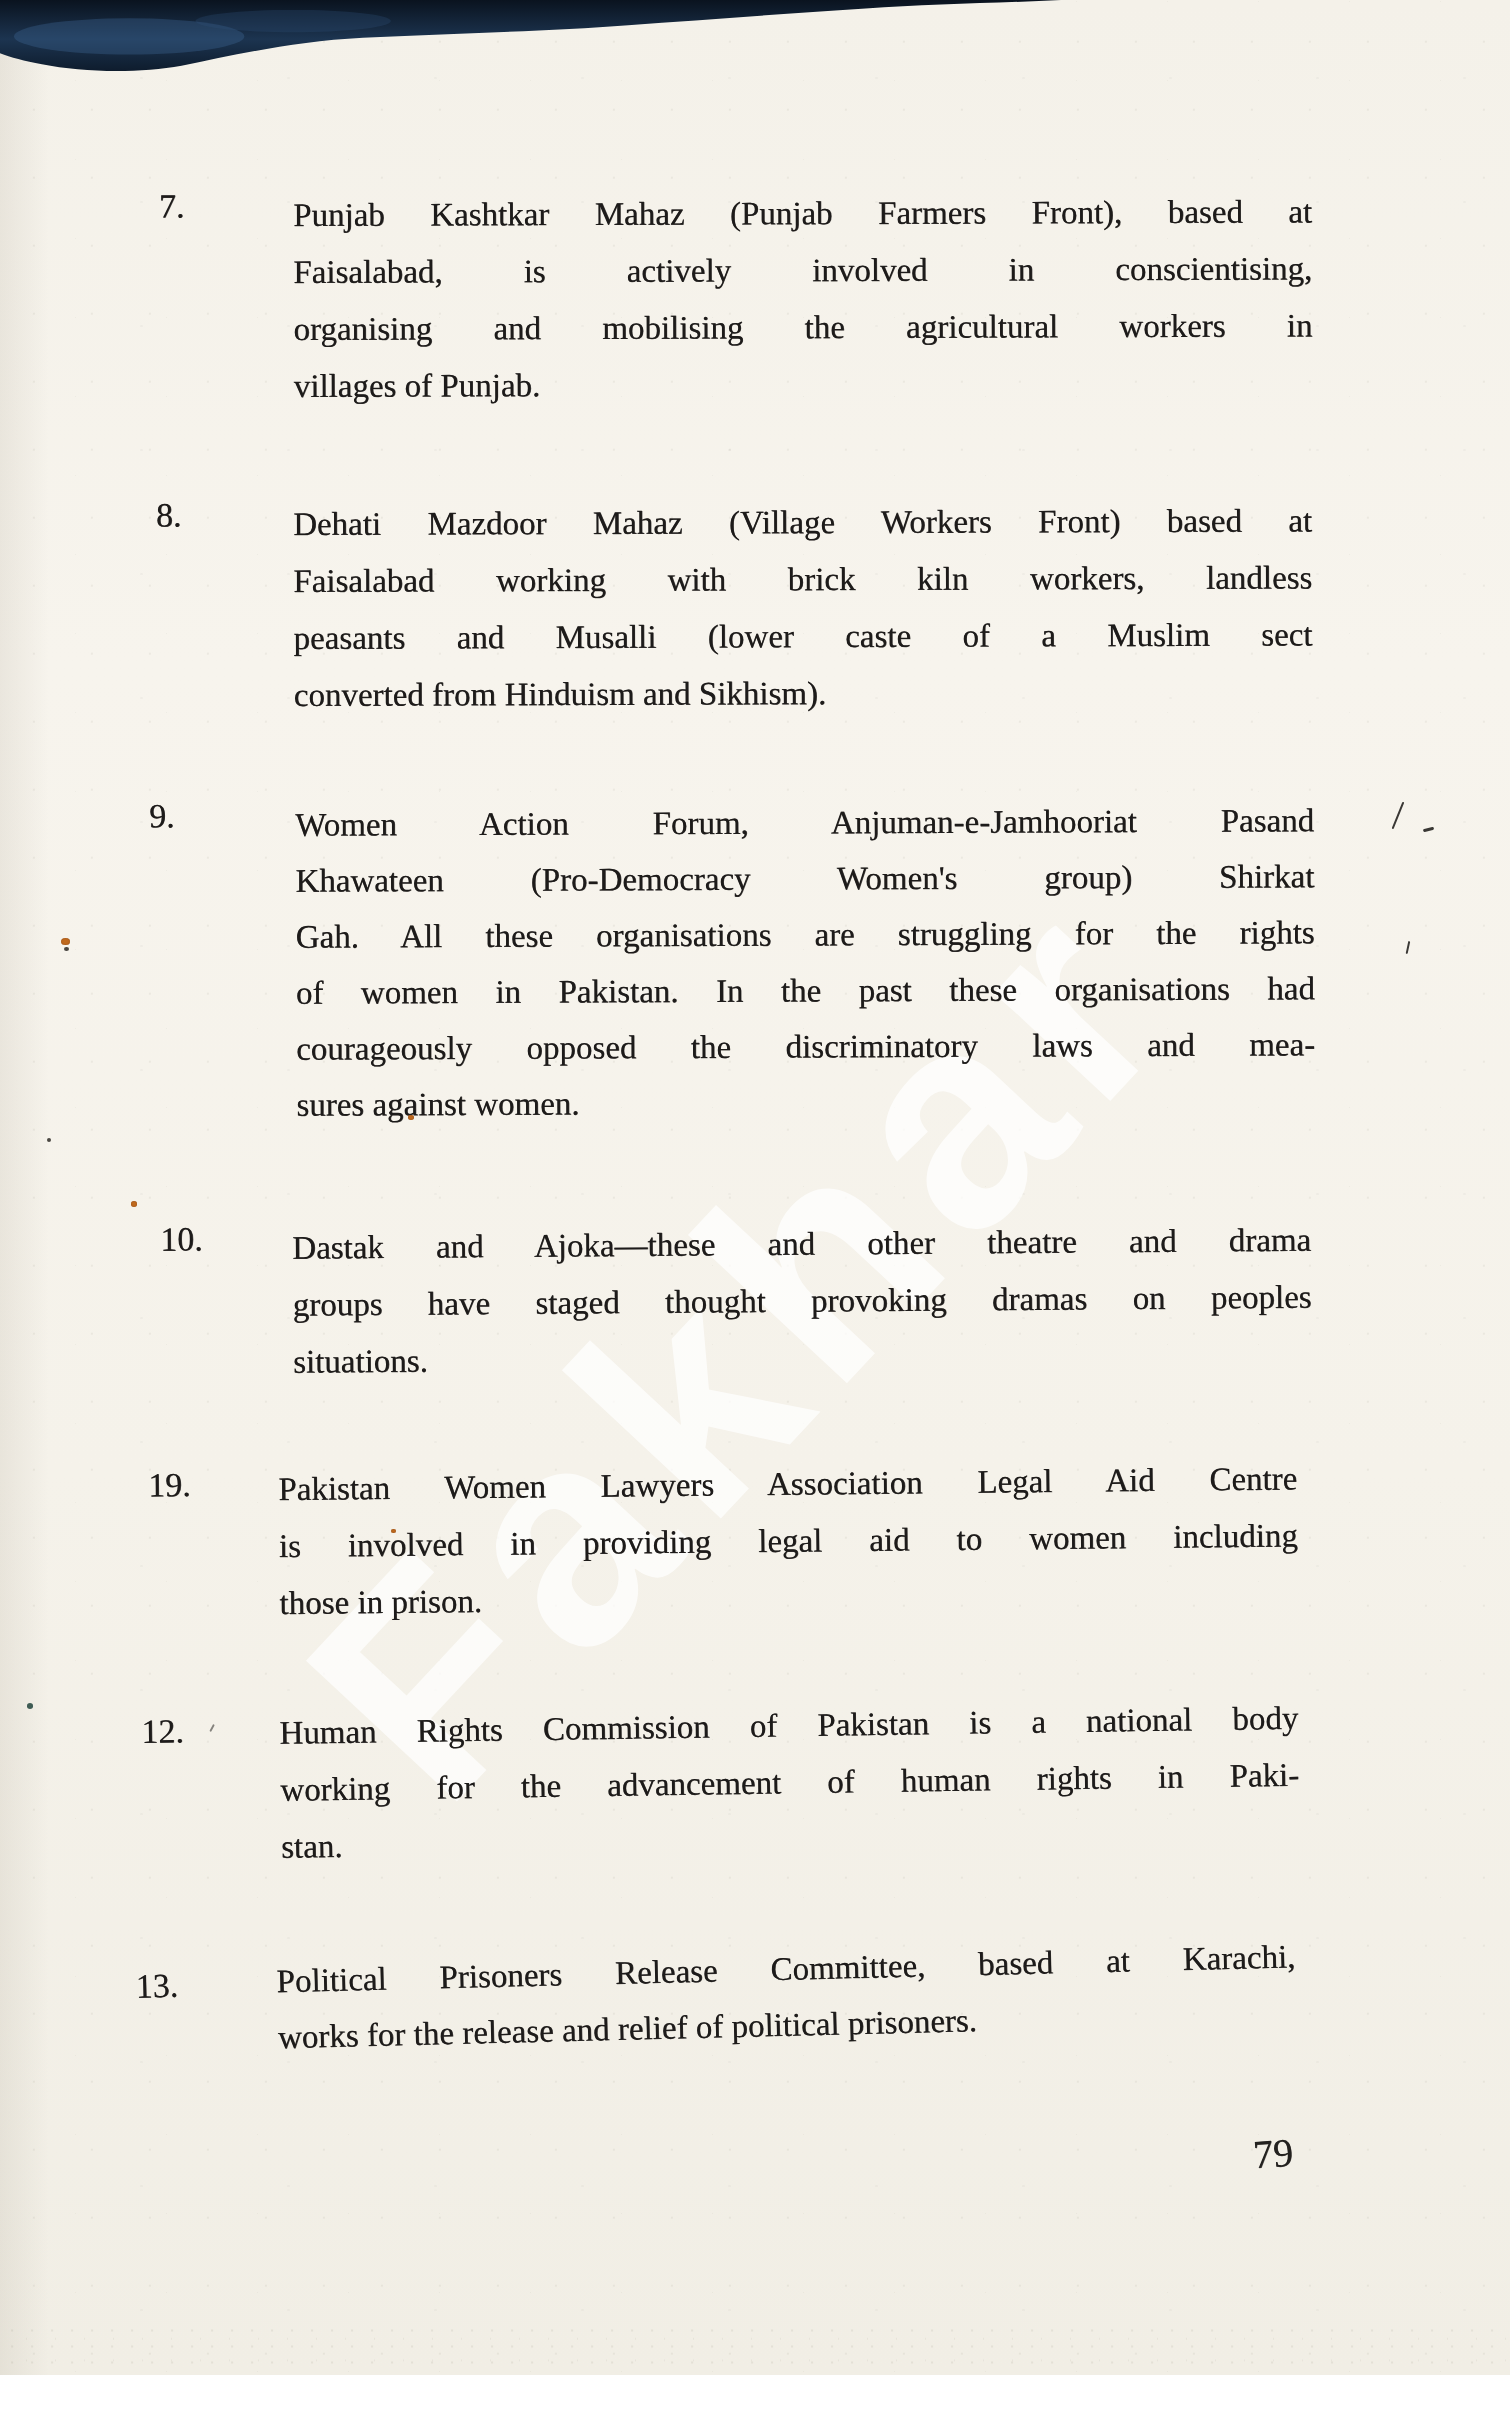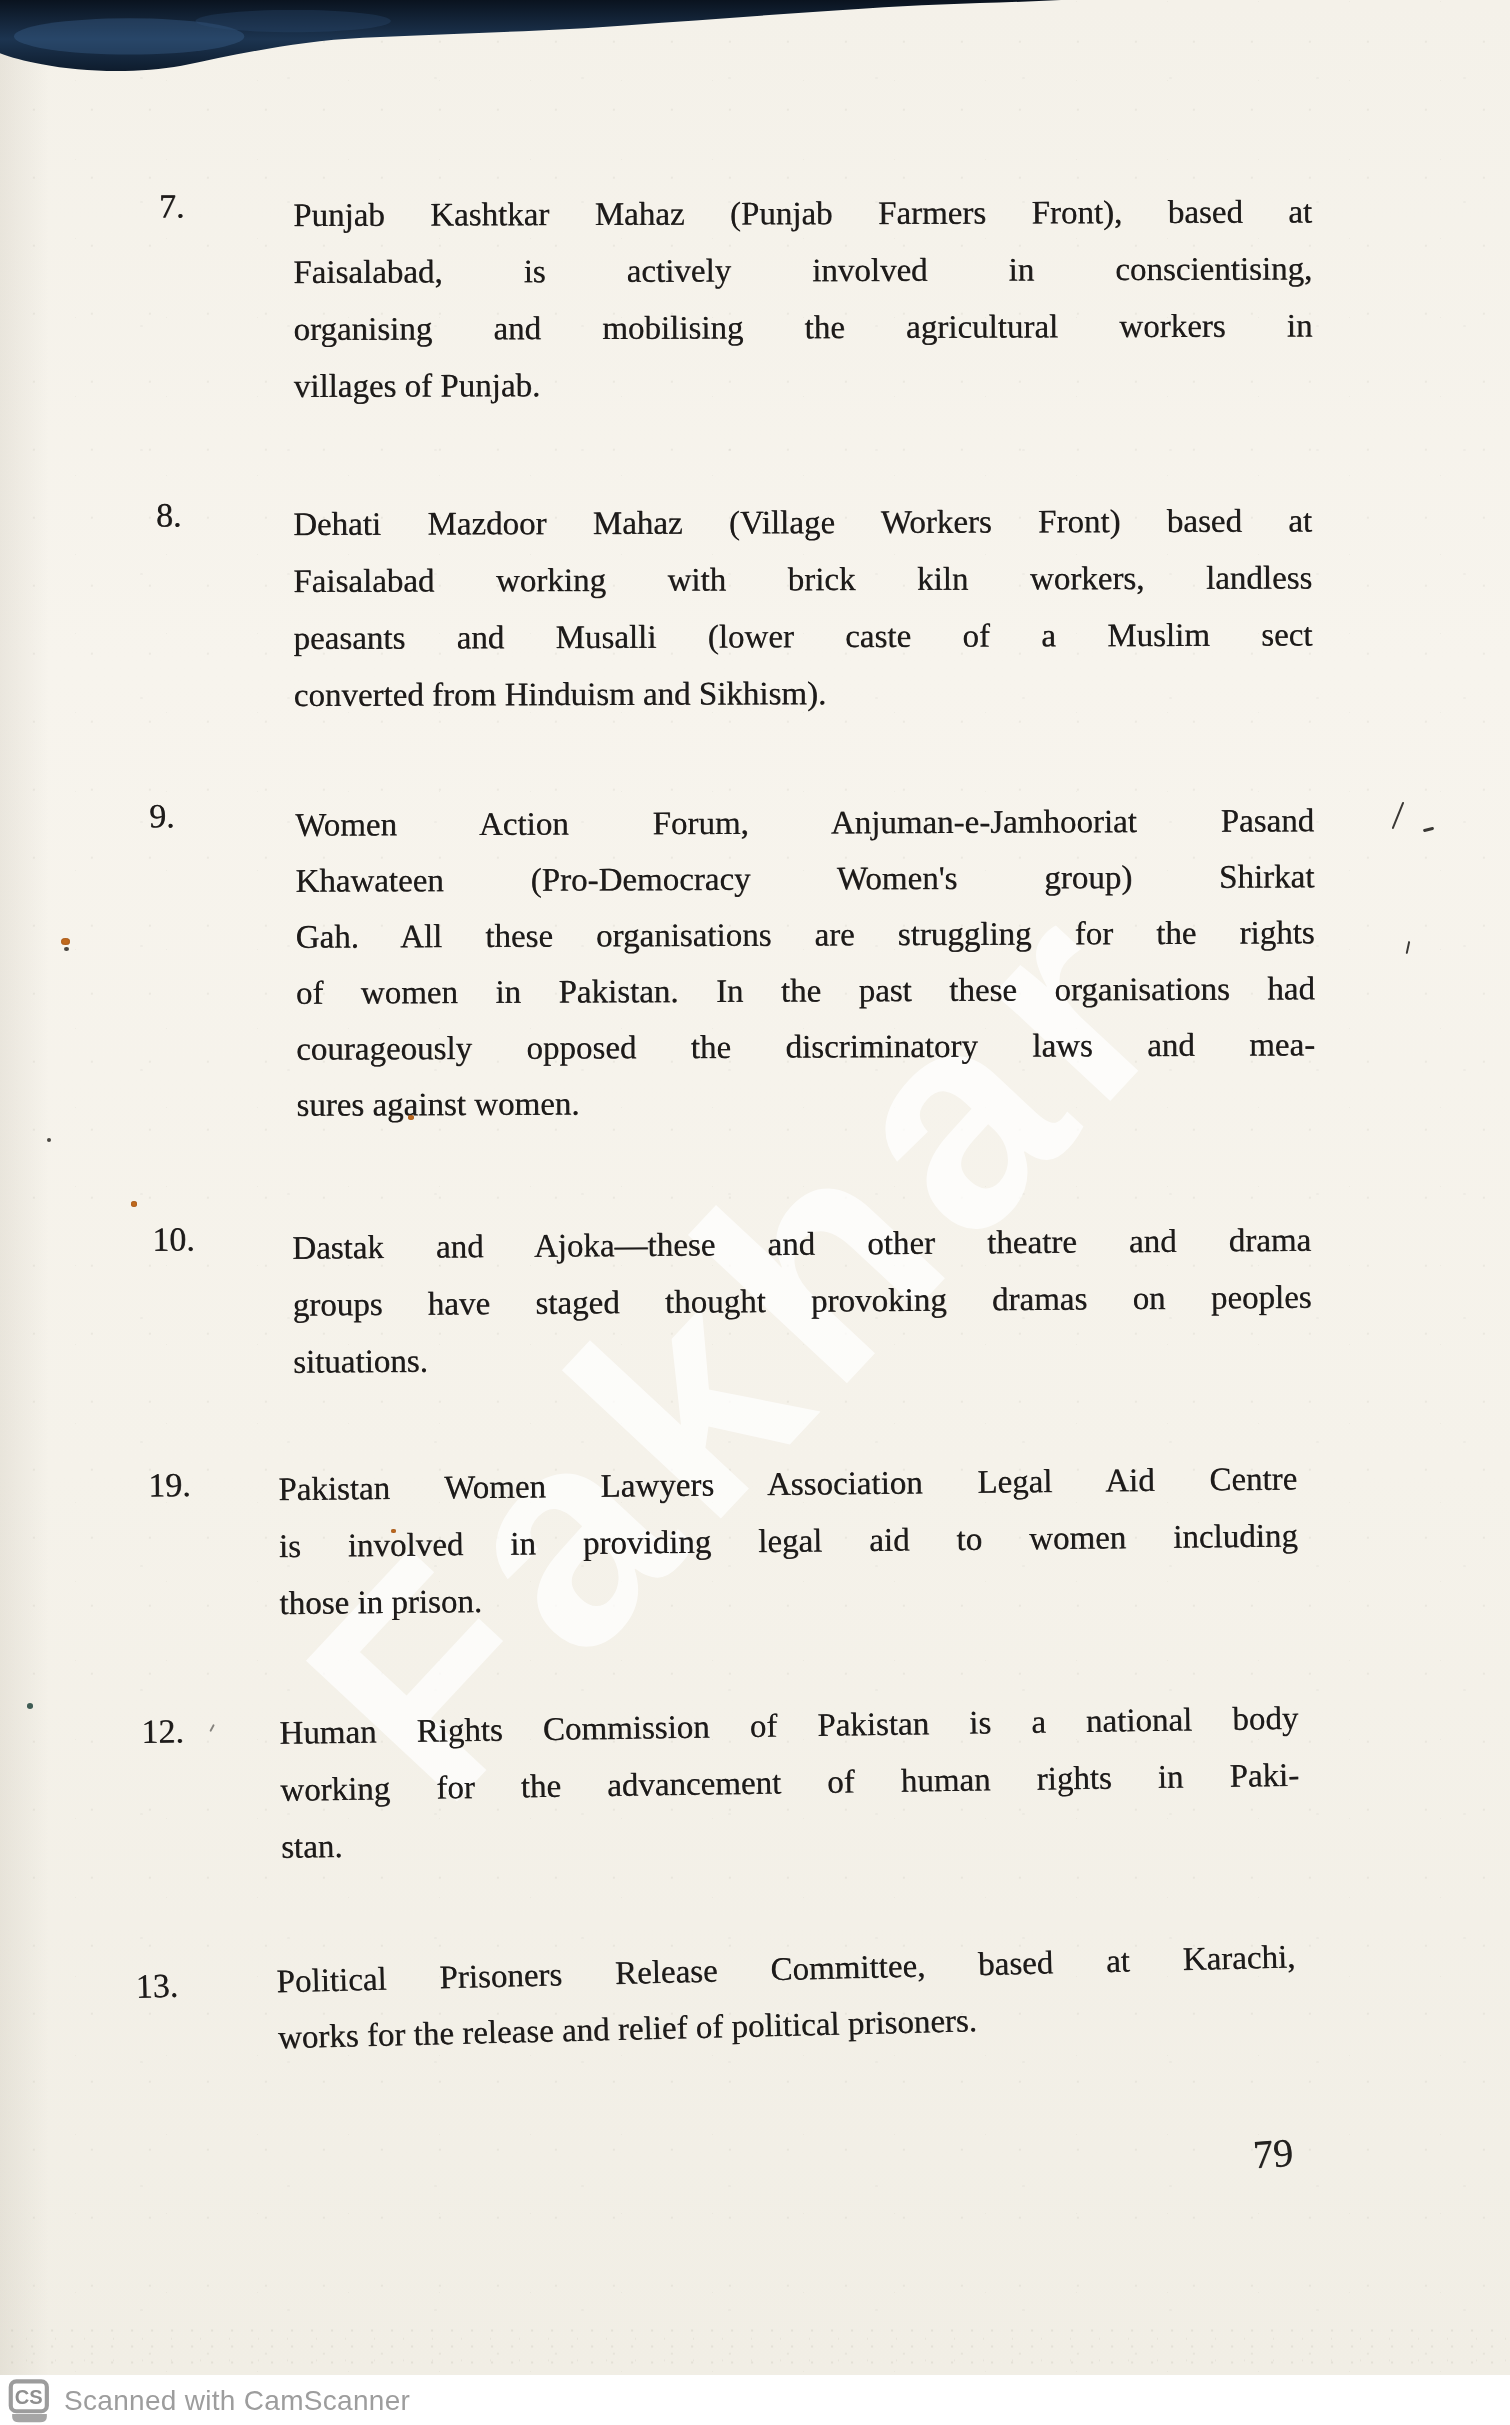--- a/index.html
+++ b/index.html
@@ -131,21 +131,21 @@
       <div class="line" style="line-height:56px">Women Action Forum, Anjuman-e-Jamhooriat Pasand</div>
       <div class="line" style="line-height:56px">Khawateen (Pro-Democracy Women's group) Shirkat</div>
       <div class="line" style="line-height:56px">Gah. All these organisations are struggling for the rights</div>
       <div class="line" style="line-height:56px">of women in Pakistan. In the past these organisations had</div>
       <div class="line" style="line-height:56px">courageously opposed the discriminatory laws and mea-</div>
       <div class="line last" style="line-height:56px">sures against women.</div>
     </div>
   </div>
 
   <div class="item" style="top:1222px;transform:rotate(-0.45deg);">
-    <div class="num" style="left:152px;">10.</div>
+    <div class="num" style="left:160px;">10.</div>
     <div class="lines" style="left:292px;">
       <div class="line">Dastak and Ajoka—these and other theatre and drama</div>
       <div class="line">groups have staged thought provoking dramas on peoples</div>
       <div class="line last">situations.</div>
     </div>
   </div>
 
   <div class="item" style="top:1464px;transform:rotate(-0.6deg);">
     <div class="num" style="left:148px;margin-top:4.2px;">19.</div>
     <div class="lines" style="left:278px;">
@@ -179,23 +179,15 @@
   <div class="speck sp-orange" style="left:408px;top:1115px;width:5.6px;height:4.9px;"></div>
   <div class="speck sp-orange" style="left:131px;top:1201px;width:6.3px;height:5.6px;"></div>
   <div class="speck sp-orange" style="left:391px;top:1529px;width:4.9px;height:4.2px;"></div>
   <div class="speck sp-dark" style="left:47px;top:1138px;width:4.2px;height:4.2px;"></div>
   <div class="speck sp-teal" style="left:26.5px;top:1703px;width:6.3px;height:5.6px;"></div>
   <div class="stroke" style="left:1397px;top:801px;width:2.1px;height:29px;transform:rotate(22deg);"></div>
   <div class="stroke" style="left:1423px;top:828px;width:10.5px;height:2.8px;transform:rotate(-14deg);"></div>
   <div class="stroke" style="left:1407px;top:941px;width:2.1px;height:12.6px;transform:rotate(12deg);"></div>
   <div class="stroke" style="left:211px;top:1724px;width:2.1px;height:8.4px;transform:rotate(28deg);opacity:.6;"></div>
 
-  <div class="footer">
-    <svg class="cs-logo" width="43" height="45" viewBox="0 0 62 64">
-      <rect x="4" y="3" width="52" height="43" rx="8" fill="none" stroke="#9c9c9c" stroke-width="6"></rect>
-      <text x="30" y="36" text-anchor="middle" font-family="Liberation Sans, DejaVu Sans, sans-serif" font-size="29" font-weight="bold" fill="#8f8f8f">CS</text>
-      <path d="M6 50 H56 V54 Q56 62 46 62 H16 Q6 62 6 54 Z" fill="#a5a5a5"></path>
-    </svg>
-    <div class="footer-text">Scanned with CamScanner</div>
-  </div>
 
 </div>
 
 
 </body></html>

